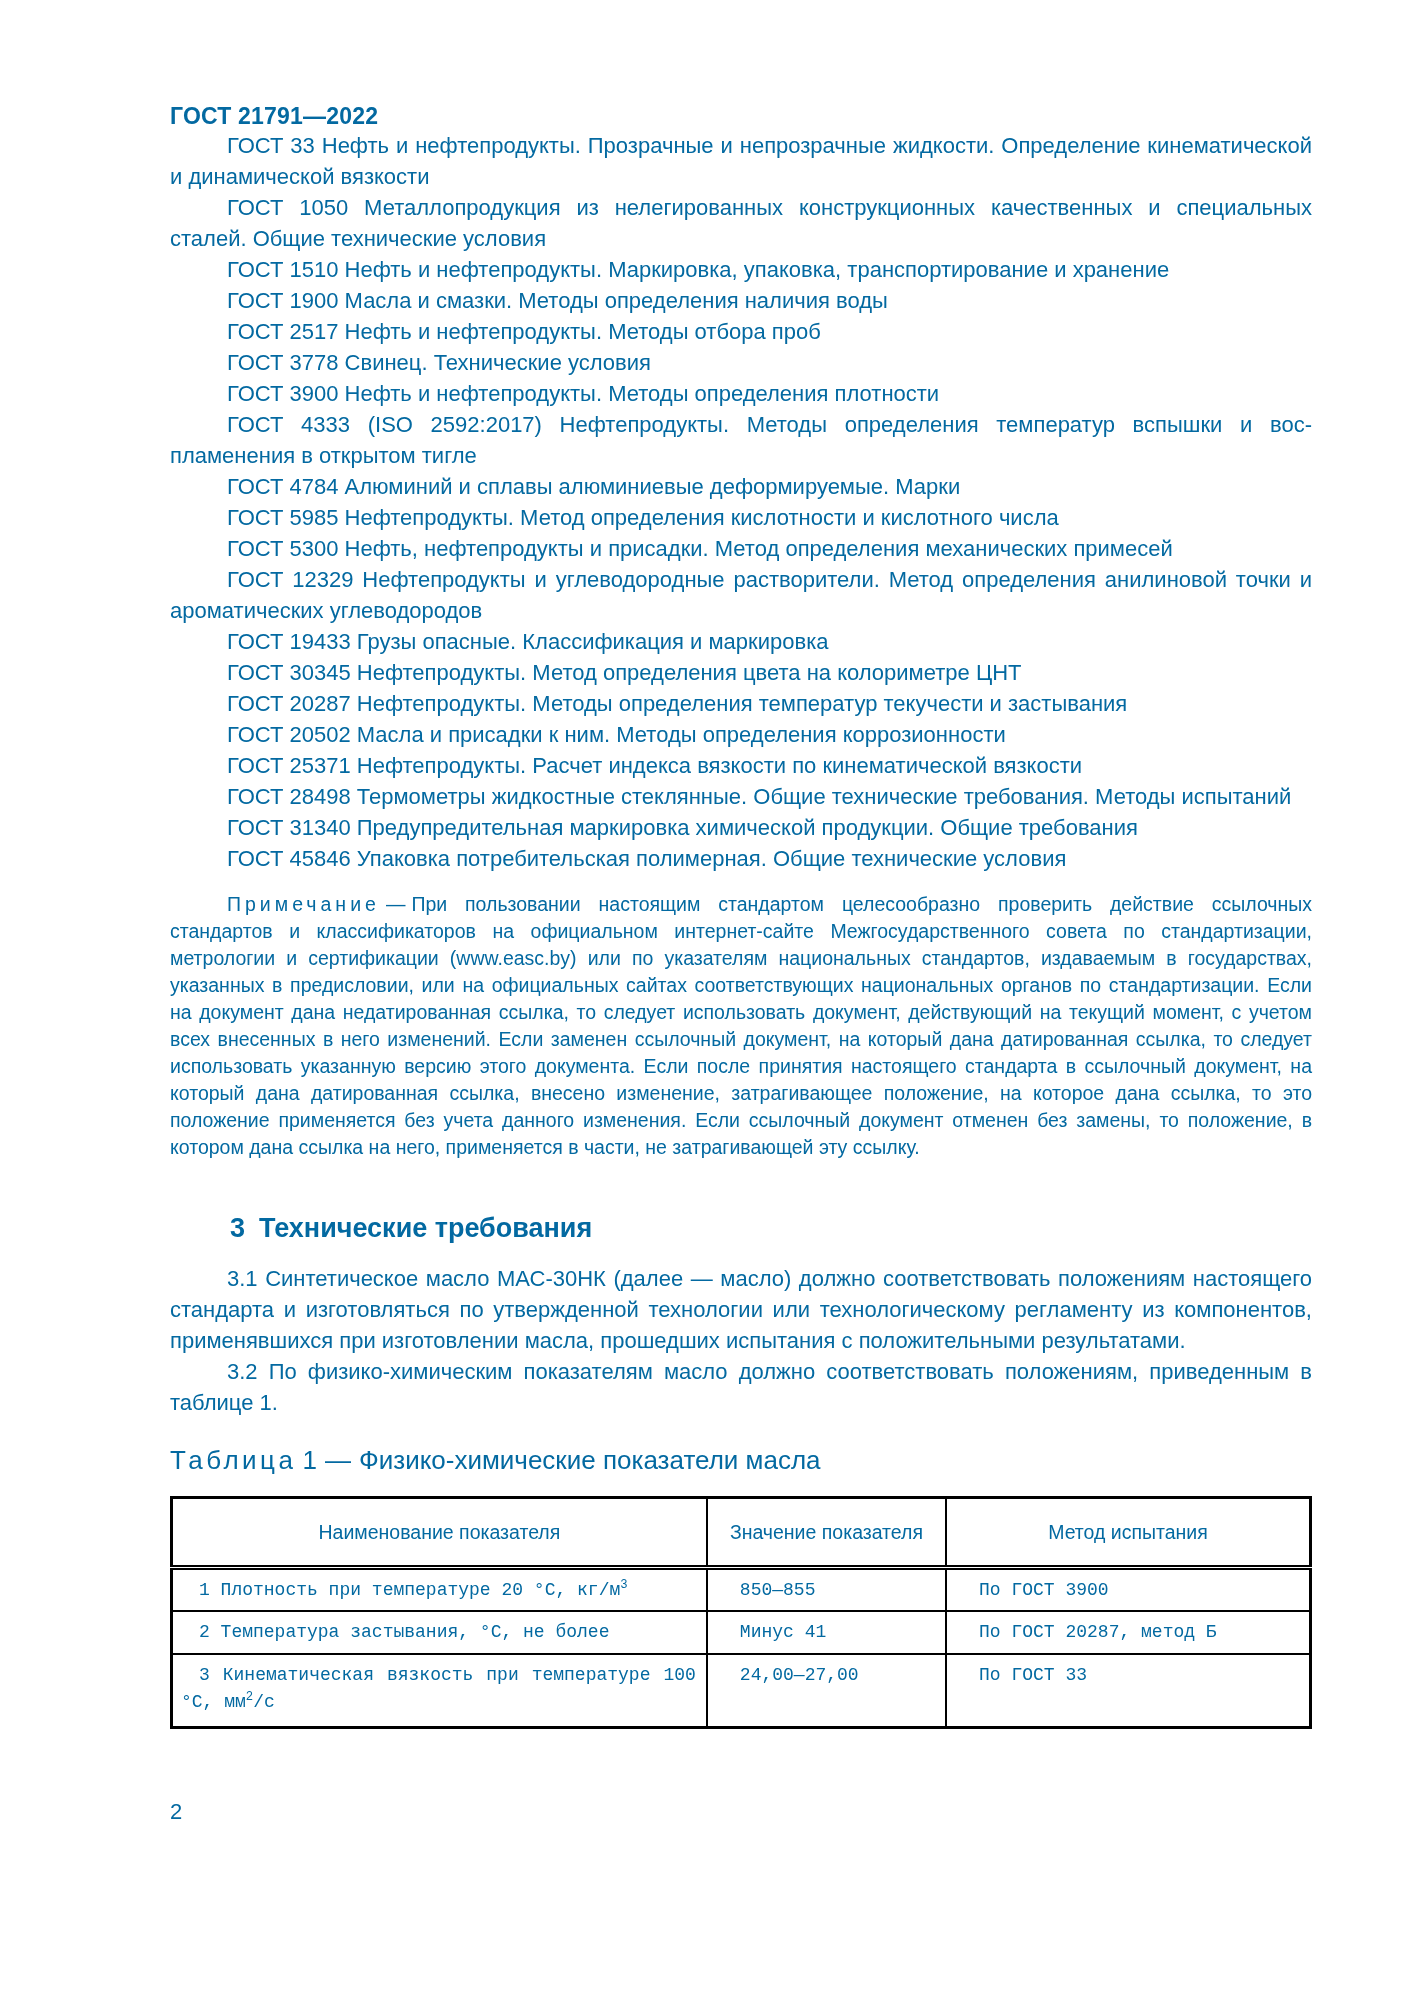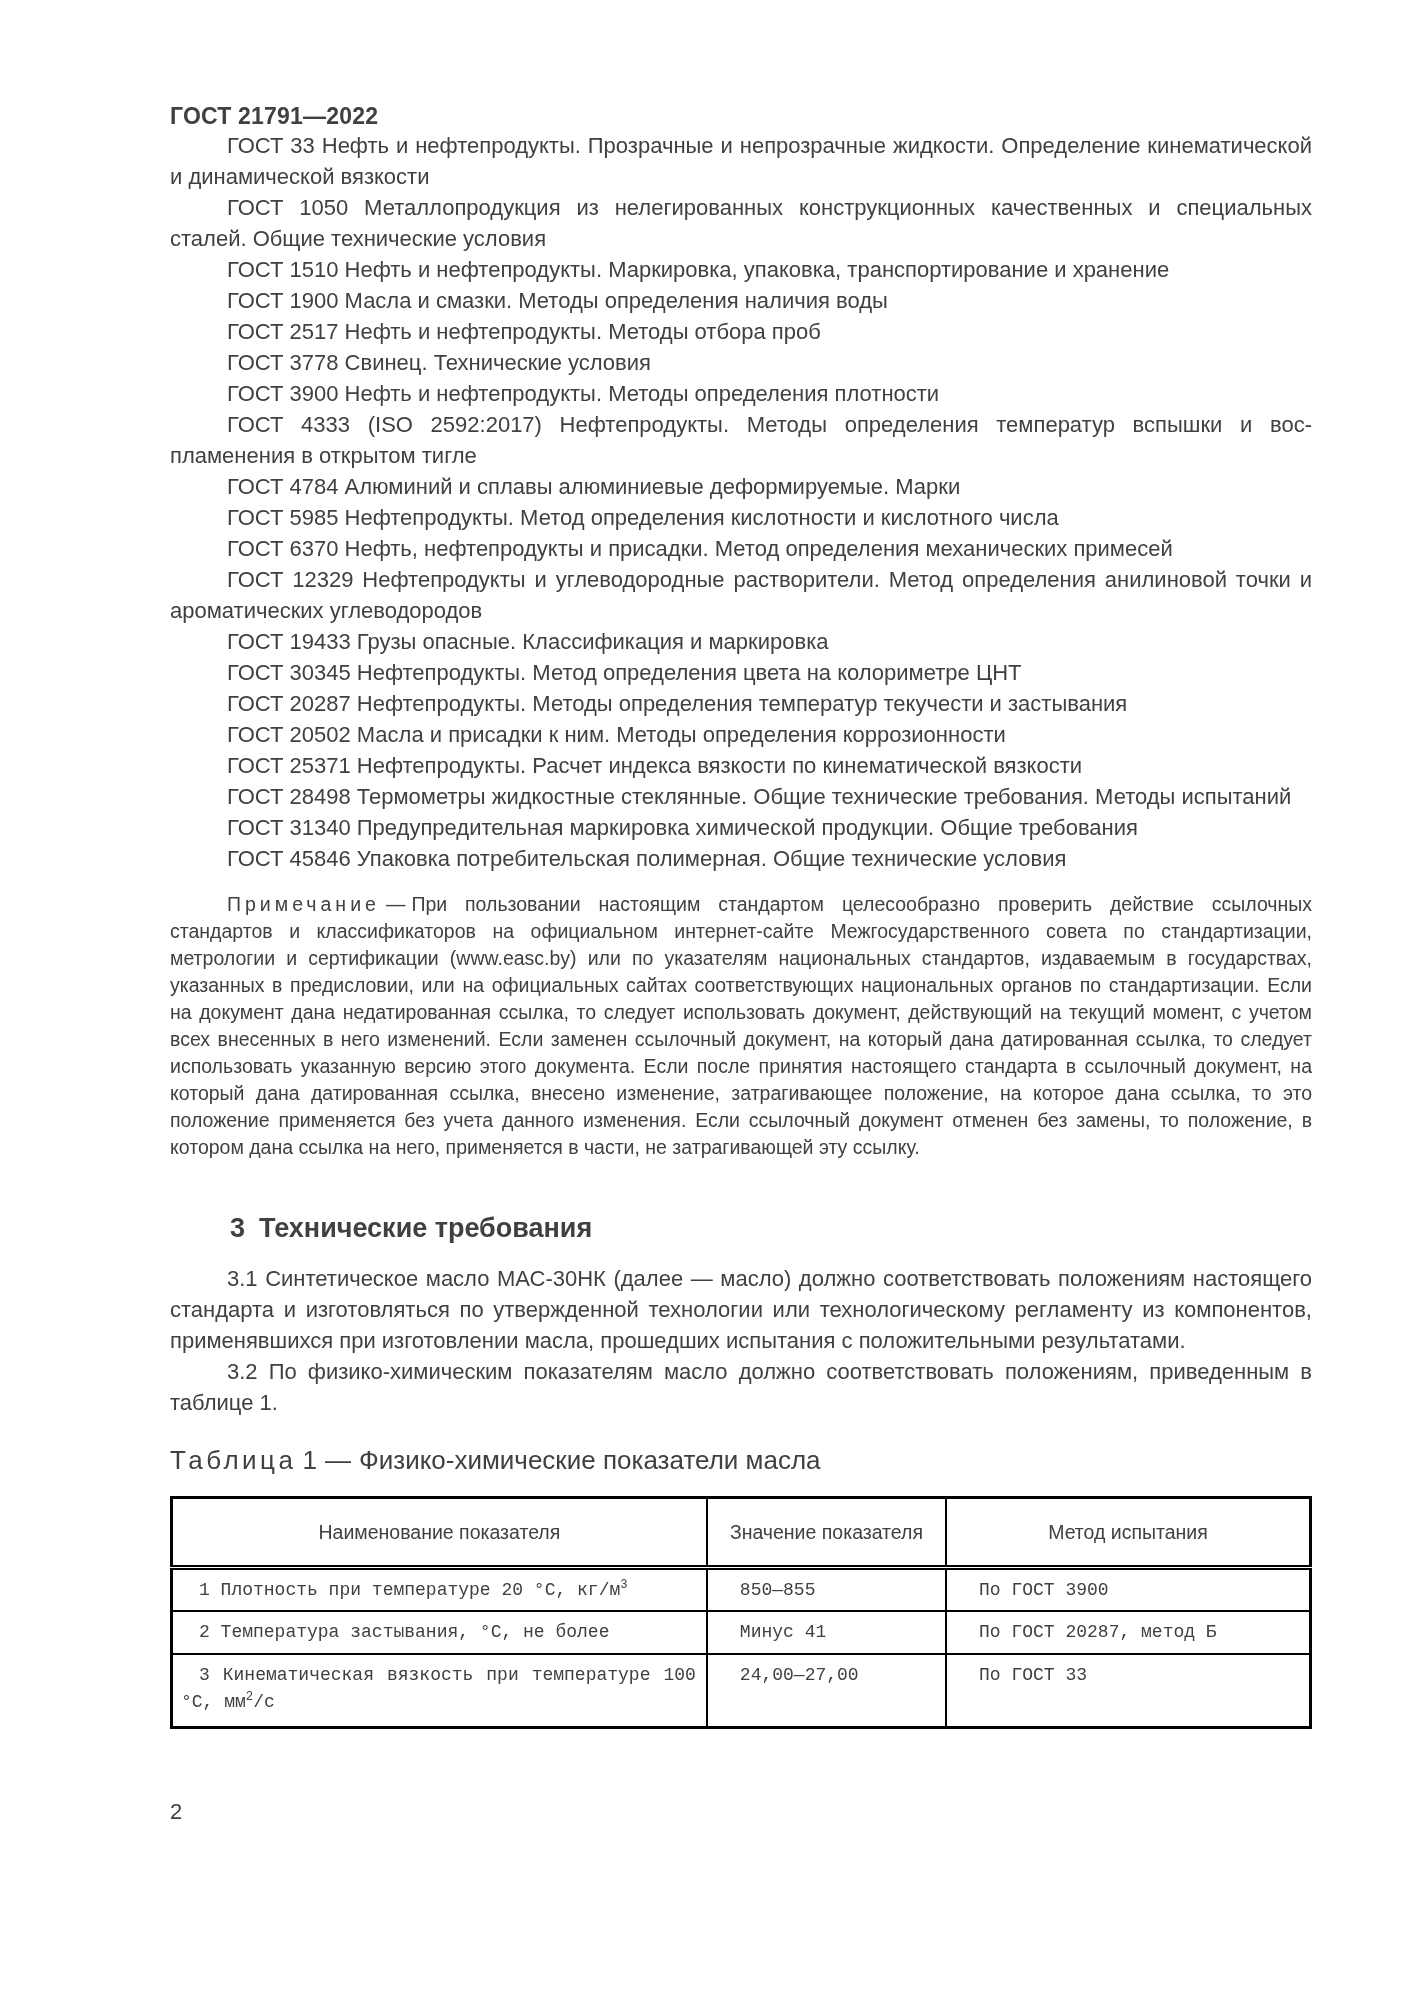--- a/index.html
+++ b/index.html
@@ -2,21 +2,21 @@
 <html lang="ru"><head>
 <meta charset="utf-8">
 <style>
   html, body { margin: 0; padding: 0; background: #e8e8e8; }
   .page {
     position: relative;
     width: 1414px;
     height: 2000px;
     margin: 0 auto;
     background: #ffffff;
-    color: #404040;
+    color: #0369a1;
     font-family: "Liberation Sans", "DejaVu Sans", sans-serif;
     overflow: hidden;
   }
   .content {
     position: absolute;
     left: 170px;
     top: 103px;
     width: 1142px;
   }
   .doc-code {
@@ -110,21 +110,21 @@
         <p class="body-p">ГОСТ 33  Нефть и нефтепродукты. Прозрачные и непрозрачные жидкости. Определение кинема­тической и динамической вязкости</p>
         <p class="body-p">ГОСТ 1050  Металлопродукция из нелегированных конструкционных качественных и специальных сталей. Общие технические условия</p>
         <p class="body-p">ГОСТ 1510  Нефть и нефтепродукты. Маркировка, упаковка, транспортирование и хранение</p>
         <p class="body-p">ГОСТ 1900  Масла и смазки. Методы определения наличия воды</p>
         <p class="body-p">ГОСТ 2517  Нефть и нефтепродукты. Методы отбора проб</p>
         <p class="body-p">ГОСТ 3778  Свинец. Технические условия</p>
         <p class="body-p">ГОСТ 3900  Нефть и нефтепродукты. Методы определения плотности</p>
         <p class="body-p">ГОСТ 4333 (ISO 2592:2017) Нефтепродукты. Методы определения температур вспышки и вос­пламенения в открытом тигле</p>
         <p class="body-p">ГОСТ 4784  Алюминий и сплавы алюминиевые деформируемые. Марки</p>
         <p class="body-p">ГОСТ 5985 Нефтепродукты. Метод определения кислотности и кислотного числа</p>
-        <p class="body-p">ГОСТ 6370  Нефть, нефтепродукты и присадки. Метод определения механических примесей</p>
+        <p class="body-p">ГОСТ 5300  Нефть, нефтепродукты и присадки. Метод определения механических примесей</p>
         <p class="body-p">ГОСТ 12329  Нефтепродукты и углеводородные растворители. Метод определения анилиновой точки и ароматических углеводородов</p>
         <p class="body-p">ГОСТ 19433  Грузы опасные. Классификация и маркировка</p>
         <p class="body-p">ГОСТ 30345  Нефтепродукты. Метод определения цвета на колориметре ЦНТ</p>
         <p class="body-p">ГОСТ 20287  Нефтепродукты. Методы определения температур текучести и застывания</p>
         <p class="body-p">ГОСТ 20502  Масла и присадки к ним. Методы определения коррозионности</p>
         <p class="body-p">ГОСТ 25371  Нефтепродукты. Расчет индекса вязкости по кинематической вязкости</p>
         <p class="body-p">ГОСТ 28498  Термометры жидкостные стеклянные. Общие технические требования. Методы ис­пытаний</p>
         <p class="body-p">ГОСТ 31340  Предупредительная маркировка химической продукции. Общие требования</p>
         <p class="body-p">ГОСТ 45846  Упаковка потребительская полимерная. Общие технические условия</p>
       </section>

